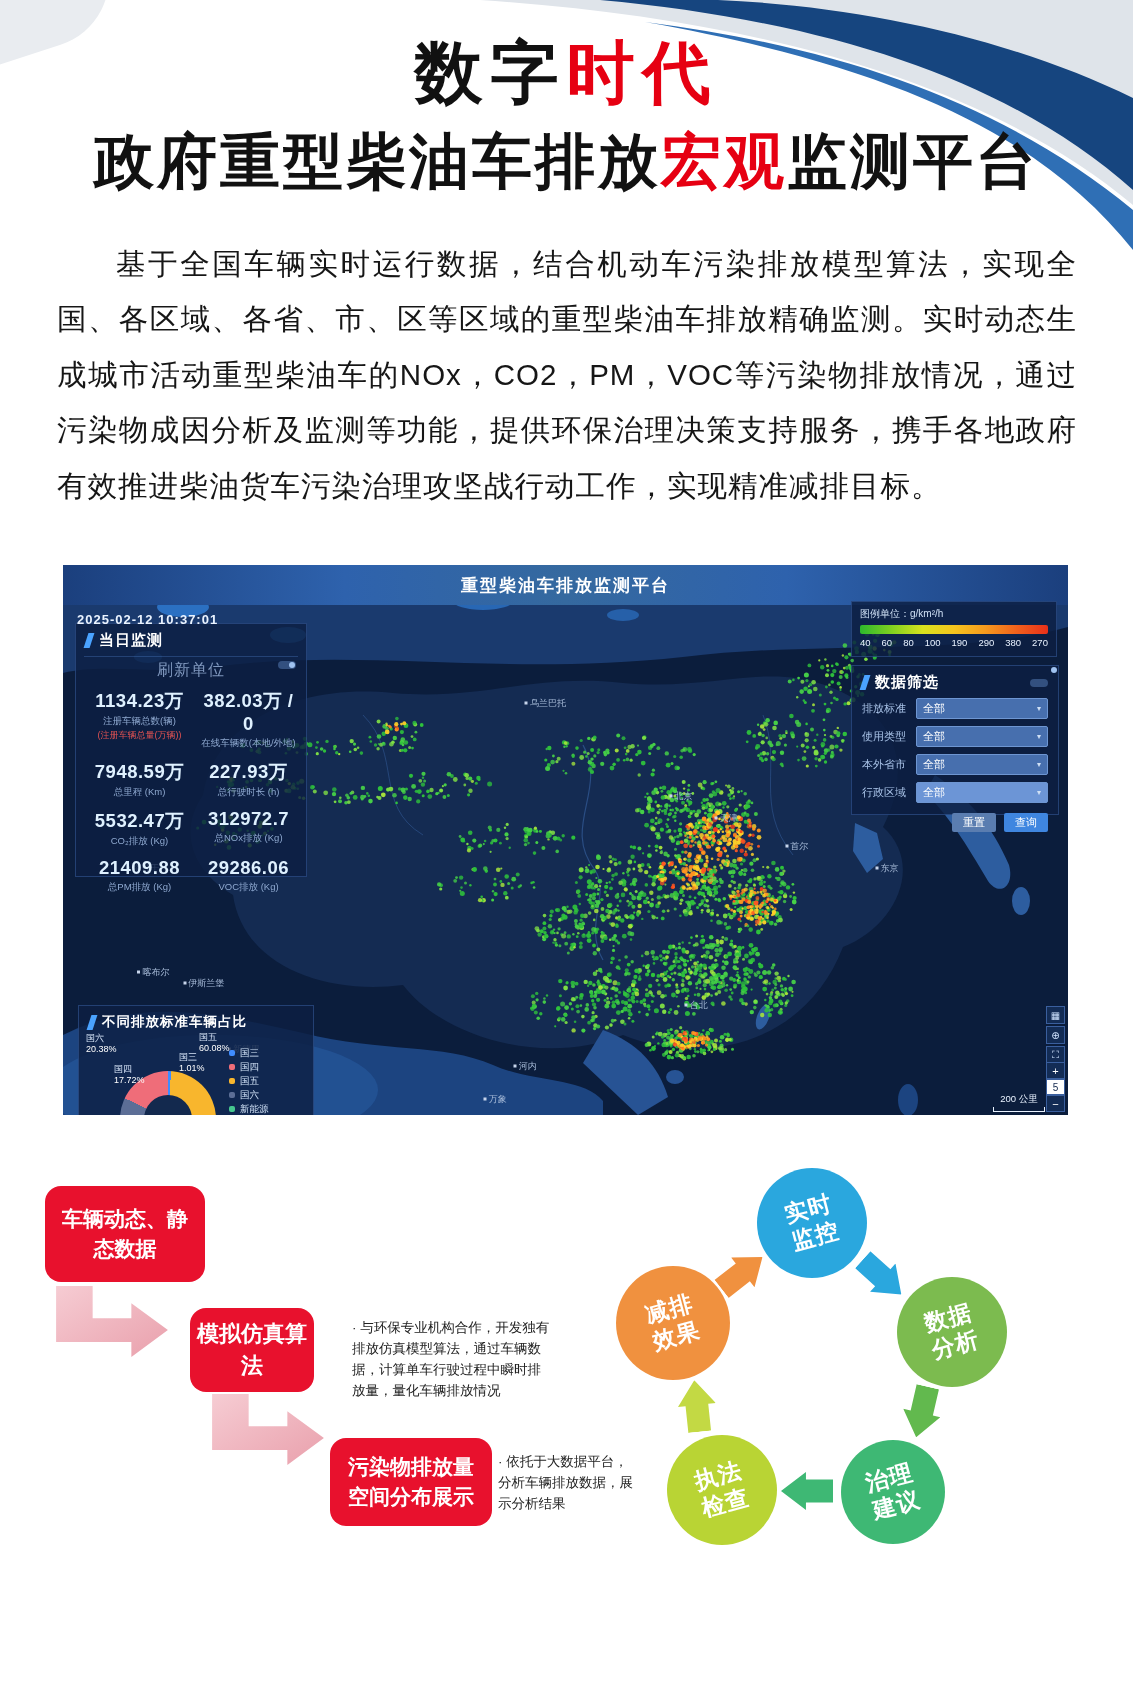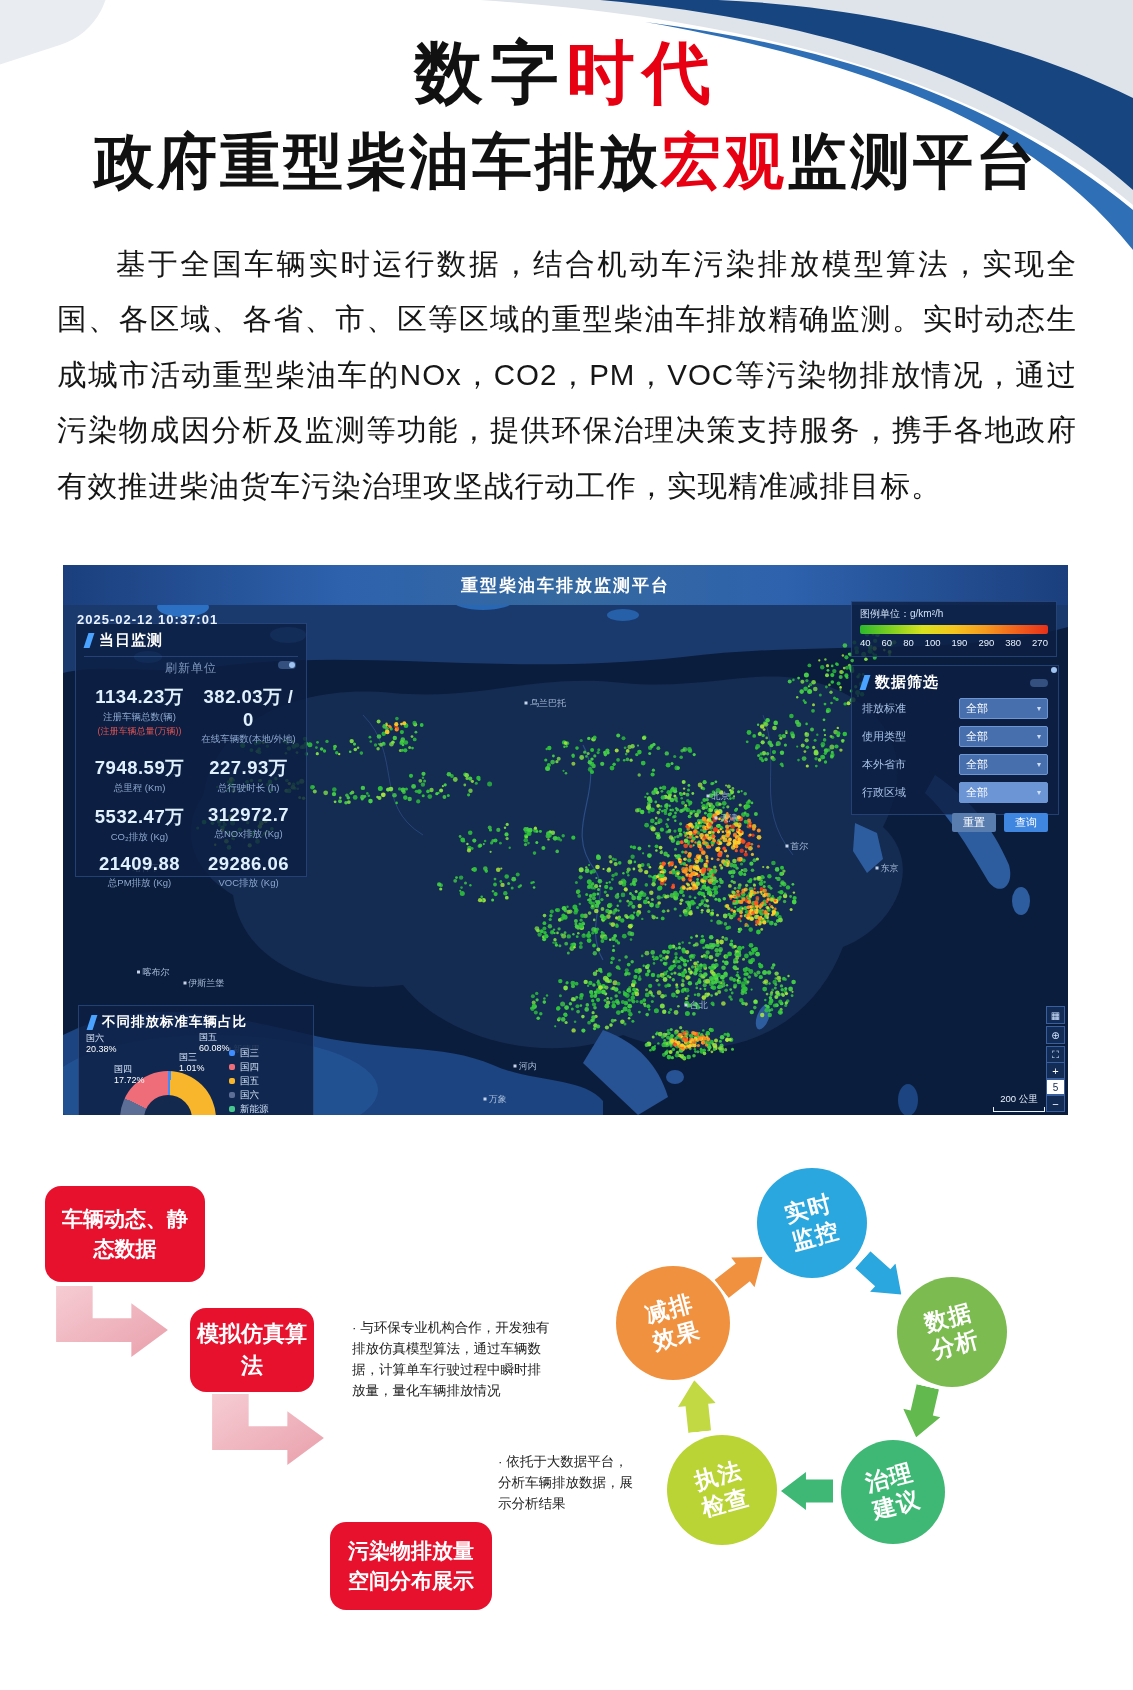--- a/index.html
+++ b/index.html
@@ -36,39 +36,39 @@
   .city-label i{display:inline-block;width:3px;height:3px;background:#c7d5ec;margin-right:2px;vertical-align:middle;font-style:normal;}
 
   .panel{position:absolute;background:rgba(12,31,66,0.82);border:1px solid rgba(80,130,210,0.35);z-index:5;}
   .panel-title-row{display:flex;align-items:center;padding:7px 10px 4px 10px;}
   .accent-bar{display:inline-block;width:6px;height:15px;background:#4aa3ff;transform:skewX(-18deg);margin-right:7px;}
   .panel-title{color:#ffffff;font-weight:bold;font-size:15px;letter-spacing:1px;}
 
   .monitor{left:12px;top:58px;width:230px;height:252px;}
   .sub-row{display:flex;align-items:center;justify-content:center;position:relative;
            border-top:1px solid rgba(90,140,220,.3);margin:2px 8px 0 8px;padding:3px 0;}
-  .sub-label{color:#7f97bd;font-size:12px;letter-spacing:1px;}
+  .sub-label{color:#7f97bd;font-size:16px;letter-spacing:1px;}
   .toggle{position:absolute;right:2px;top:4px;width:18px;height:8px;border-radius:4px;background:#33507f;}
   .toggle::after{content:"";position:absolute;right:1px;top:1px;width:6px;height:6px;border-radius:50%;background:#9fc2f0;}
   .stats-grid{display:grid;grid-template-columns:1fr 1fr;column-gap:4px;row-gap:9px;padding:4px 8px;}
   .stat{text-align:center;margin-left:6px;}
   .stat-value{color:#dff1ff;font-size:18.5px;font-weight:bold;letter-spacing:.5px;}
   .stat-label{color:#8fa9d0;font-size:9.5px;margin-top:2px;}
   .stat-note{color:#e05252;font-size:9px;margin-top:1px;}
 
   .legend-box{position:absolute;left:788px;top:36px;width:206px;height:56px;background:rgba(12,31,66,0.82);
               border:1px solid rgba(80,130,210,0.35);z-index:5;padding:5px 8px;box-sizing:border-box;}
   .legend-title{color:#cfe0f5;font-size:10px;margin-bottom:4px;}
   .legend-grad{height:9px;border-radius:2px;
        background:linear-gradient(90deg,#2db82d,#7fd020,#d8e21e,#f5c51e,#f59a1e,#f2611c,#e8301a);}
   .legend-ticks{display:flex;justify-content:space-between;color:#e9f2ff;font-size:9.5px;margin-top:3px;}
 
   .filter{left:788px;top:100px;width:206px;height:148px;}
   .filter-rows{padding:2px 10px;}
-  .filter-row{display:flex;align-items:center;margin-bottom:7px;gap:43px;}
+  .filter-row{display:flex;align-items:center;margin-bottom:7px;}
   .filter-label{color:#a9c3e8;font-size:11px;width:54px;flex:none;}
   .filter-select{flex:1;height:19px;background:#476fae;border:1px solid #6e96d2;border-radius:2px;color:#ffffff;
                  font-size:11px;display:flex;align-items:center;padding:0 6px;justify-content:space-between;cursor:pointer;}
   .filter-select.hl{background:#6c95d6;}
   .chev{color:#cfe0f5;font-size:8px;}
   .filter-btns{display:flex;justify-content:flex-end;gap:8px;padding:1px 10px;}
   .btn{font-size:11px;color:#fff;border-radius:2px;padding:2px 11px;cursor:pointer;}
   .btn-reset{background:#5a7db0;}
   .btn-query{background:#3f86e0;}
 
@@ -92,21 +92,21 @@
   .zlevel{width:17px;height:14px;background:#ffffff;border:1px solid #3a5f9e;color:#12284e;font-size:10px;
           display:flex;align-items:center;justify-content:center;}
   .scale-bar{position:absolute;left:930px;top:528px;z-index:6;color:#e9f2ff;font-size:9.5px;text-align:center;width:52px;}
   .scale-line{height:4px;border-left:1px solid #e9f2ff;border-right:1px solid #e9f2ff;border-bottom:1px solid #e9f2ff;margin-top:1px;}
 
   
   .flow-box{position:absolute;background:#e8112d;border-radius:16px;color:#ffffff;font-weight:bold;
             display:flex;align-items:center;justify-content:center;text-align:center;line-height:1.45;}
   .box1{left:45px;top:1186px;width:160px;height:96px;font-size:21px;padding:0 14px;box-sizing:border-box;}
   .box2{left:190px;top:1308px;width:124px;height:84px;font-size:22px;}
-  .box3{left:330px;top:1522px;width:162px;height:88px;font-size:21px;padding:0 12px;box-sizing:border-box;}
+  .box3{left:330px;top:1438px;width:162px;height:88px;font-size:21px;padding:0 12px;box-sizing:border-box;}
   .flow-note{position:absolute;font-size:13.5px;color:#222;line-height:1.55;}
   .note1{left:210px;top:1222px;width:200px;}
   .note2{left:352px;top:1318px;width:200px;}
   .note3{left:498px;top:1452px;width:140px;}
   .flow-arrow{position:absolute;width:112px;height:86px;}
   .fa1{left:56px;top:1286px;}
   .fa2{left:212px;top:1394px;}
 
   
   .cycle{position:absolute;left:610px;top:1160px;width:500px;height:430px;}
@@ -2770,21 +2770,21 @@
     </svg>
 
     <div id="city-labels">
         <span class="city-label" style="left: 482.4px; top: 137.5px;"><i></i>乌兰巴托</span>
         <span class="city-label" style="left: 80.4px; top: 302.5px;"><i></i>塔什干</span>
         <span class="city-label" style="left: 90.45px; top: 407px;"><i></i>喀布尔</span>
         <span class="city-label" style="left: 140.7px; top: 418px;"><i></i>伊斯兰堡</span>
         <span class="city-label" style="left: 180.9px; top: 484px;"><i></i>新德里</span>
         <span class="city-label" style="left: 824.1px; top: 302.5px;"><i></i>东京</span>
         <span class="city-label" style="left: 733.65px; top: 280.5px;"><i></i>首尔</span>
-        <span class="city-label" style="left: 655px; top: 231px; text-align: right;"><i></i>北京</span>
+        <span class="city-label" style="left: 618px; top: 231px; text-align: right;"><i></i>北京</span>
         <span class="city-label" style="left: 663.3px; top: 253px;"><i></i>天津</span>
         <span class="city-label" style="left: 633.15px; top: 440px;"><i></i>台北</span>
         <span class="city-label" style="left: 462.3px; top: 500.5px;"><i></i>河内</span>
         <span class="city-label" style="left: 432.15px; top: 533.5px;"><i></i>万象</span>
       </div>
 
     <div class="dash-header">
       <span class="dash-title">重型柴油车排放监测平台</span>
     </div>
     <div class="timestamp">2025-02-12 10:37:01</div>

